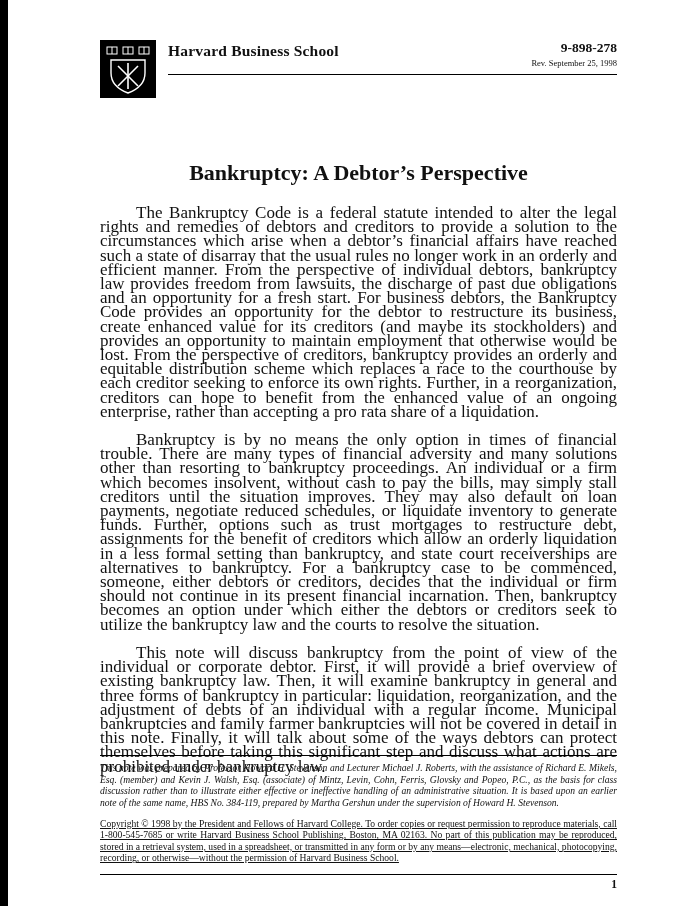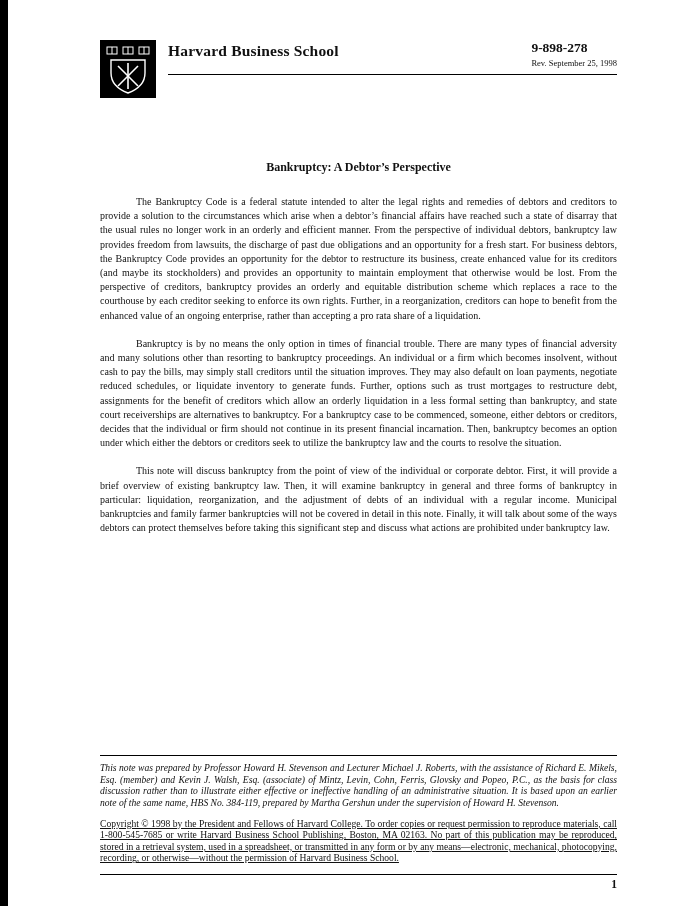--- a/index.html
+++ b/index.html
@@ -27,35 +27,35 @@
   .logo{
     width:56px;height:58px;flex:0 0 auto;
     margin-right:12px;
   }
   .hdr-col{flex:1;display:flex;flex-direction:column;}
   .hdr-row{display:flex;justify-content:space-between;align-items:flex-start;}
   .school{
     font-weight:bold;font-size:15.5px;letter-spacing:.2px;
     padding-top:2px;
   }
-  .hdr-right{text-align:left;}
+  .hdr-right{text-align:right;}
   .case-no{font-weight:bold;font-size:13.5px;}
   .rev{font-size:8.5px;margin-top:2px;}
   .hdr-rule{border:none;border-top:1.2px solid #000;margin:6px 0 0 0;width:100%;}
   
   .title{
     text-align:center;
     font-weight:bold;
-    font-size:12px;
+    font-size:22px;
     margin-top:62px;
   }
   
   .body-text{margin-top:20px;}
   .body-text p{
-    font-size:10px;
+    font-size:17px;
     line-height:14.2px;
     text-align:justify;
     text-indent:36px;
     margin:1px 0 14px 0;
   }
   
   .footer{
     position:absolute;
     left:100px;
     width:517px;

